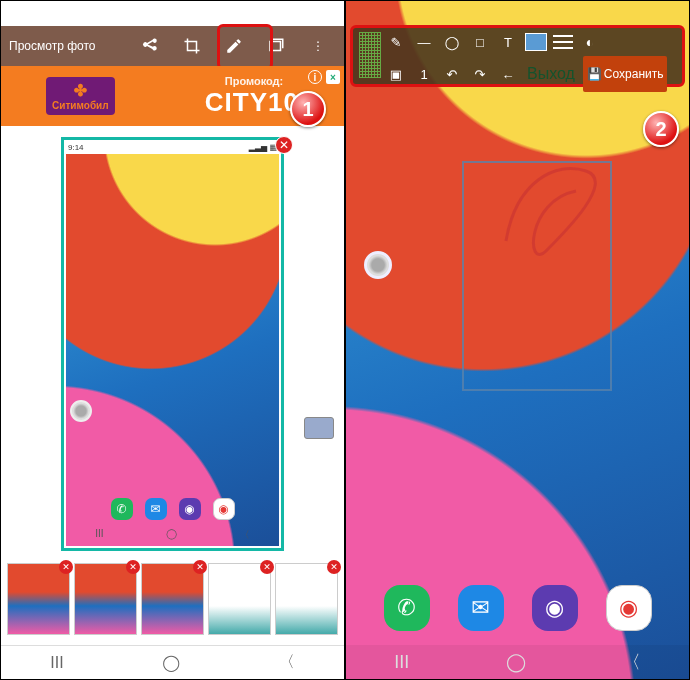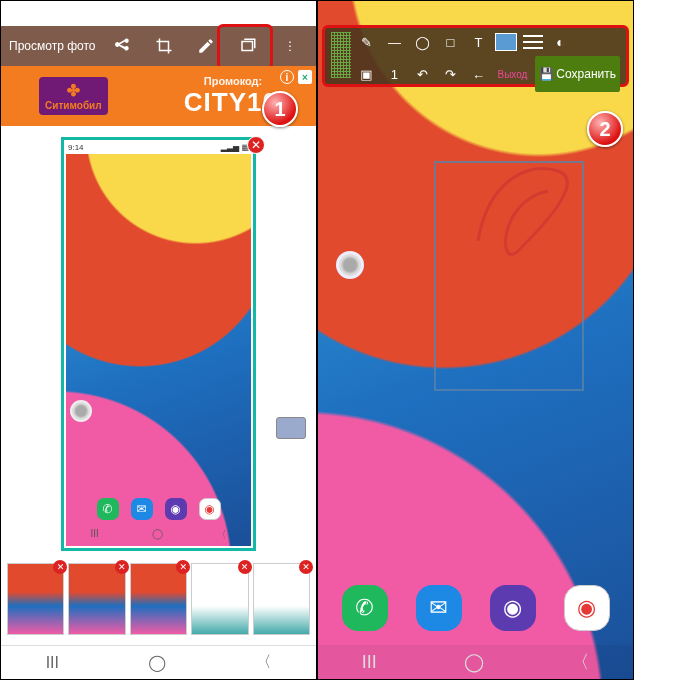--- a/index.html
+++ b/index.html
@@ -1,17 +1,17 @@
 <!DOCTYPE html>
 <html><head>
 <meta charset="utf-8">
 <style>
   * { box-sizing: border-box; margin: 0; padding: 0; }
   html, body { width: 690px; height: 680px; font-family: Arial, sans-serif; overflow: hidden; }
-  .outer { width: 634px; height: 680px; background: #eee; display: flex; }
+  .outer { width: 690px; height: 680px; background: #eee; display: flex; }
   .panel { width: 345px; height: 680px; position: relative; background: #fff; border: 1px solid #000; overflow: hidden; }
 
   
   .wall {
     position: absolute; inset: 0;
     background:
       radial-gradient(circle at 70% -5%, #f9d84a 0 25%, transparent 25.5%),
       radial-gradient(circle at 40% 20%, #e24a2e 0 40%, transparent 40.5%),
       radial-gradient(circle at -5% 105%, #f15ba6 0 38%, transparent 38.5%),
       linear-gradient(160deg, #3aa8e0 0%, #1e6fbf 55%, #1b4f99 100%);
@@ -65,22 +65,22 @@
     position:absolute; top:24px; left:4px; right:4px; height:62px;
     background: rgba(74,54,30,.9); border:3px solid #d11; border-radius:6px;
     display:flex; flex-direction:column; padding:4px 6px; gap:4px;
   }
   .tb-row { display:flex; gap:6px; align-items:center; }
   .tbi { width:22px; height:20px; display:flex; align-items:center; justify-content:center; color:#fff; font-size:13px; }
   .tbi-box{width:22px;height:18px;background:#5a9bd4;border:1px solid #fff}
   .tbi-lines{width:20px;height:14px;display:flex;flex-direction:column;justify-content:space-between}
   .tbi-lines span{height:2px;background:#fff}
   .tbi-eye{color:#fff;font-size:14px}
-  .exit-btn{background:transparent;color:#ec4899;border:none;font-size:10px;padding:0 2px}
-  .save-btn{background:#4d7c0f;color:#fff;border:none;font-size:12px;padding:11px 4px;border-radius:2px;display:flex;align-items:center;gap:2px}
+  .exit-btn{background:transparent;color:#14532d;border:none;font-size:16px;padding:0 2px}
+  .save-btn{background:#c2410c;color:#fff;border:none;font-size:12px;padding:11px 4px;border-radius:2px;display:flex;align-items:center;gap:2px}
   .save-btn::before{content:"💾";font-size:12px}
   .pattern{width:22px;height:46px;background:repeating-linear-gradient(0deg,#6a4,#6a4 1px,transparent 1px,transparent 3px),repeating-linear-gradient(90deg,#6a4,#6a4 1px,transparent 1px,transparent 3px);margin-right:4px}
   .drawn-rect{position:absolute;top:160px;left:116px;width:150px;height:230px;border:2px solid rgba(90,130,170,.8)}
   .scribble{position:absolute;top:140px;left:150px;width:120px;height:120px;}
   .scribble path{stroke:rgba(200,50,50,.6);stroke-width:3;fill:none}
   .assist-dot2 { position:absolute; left:18px; top:250px; width:28px; height:28px; border-radius:50%; background:radial-gradient(circle,#aaa 40%,#ddd 60%); border:3px solid #eef;}
   .p2-dock { position:absolute; bottom:48px; left:0; right:0; display:flex; justify-content:center; gap:28px;}
   .p2-dock .dicon{width:46px;height:46px;border-radius:16px;font-size:22px}
   .p2-navbar{position:absolute;bottom:0;left:0;right:0;height:34px;background:rgba(0,0,0,.05);display:flex;justify-content:space-around;align-items:center;color:#ddd;font-size:18px}
 

